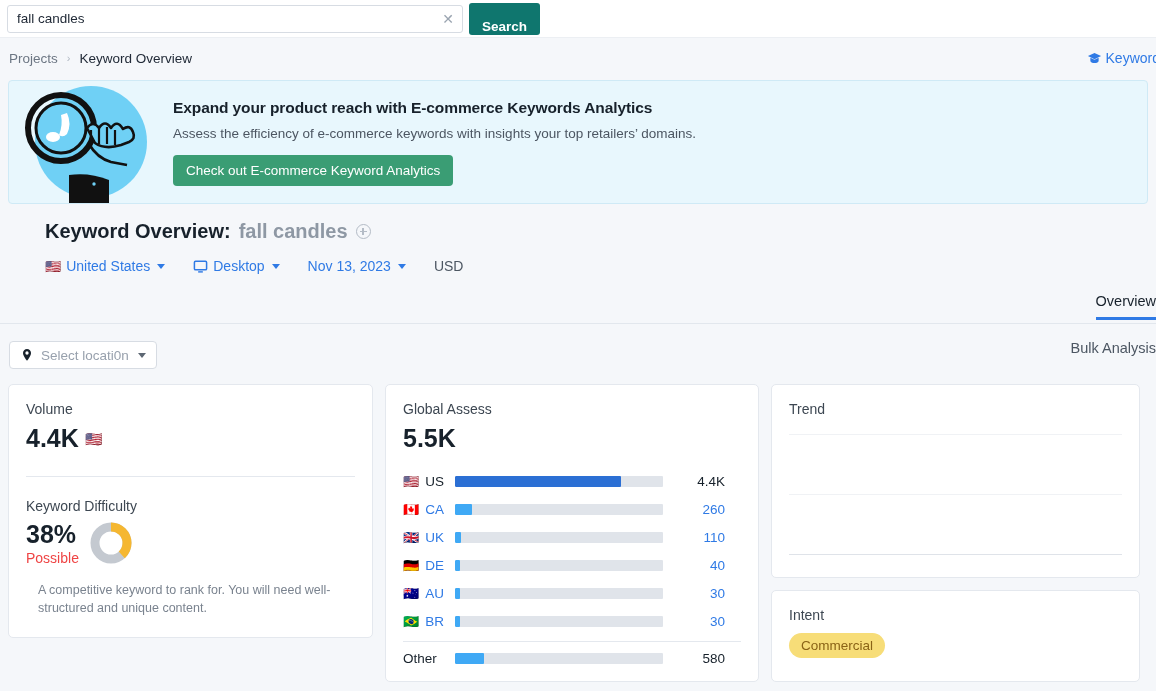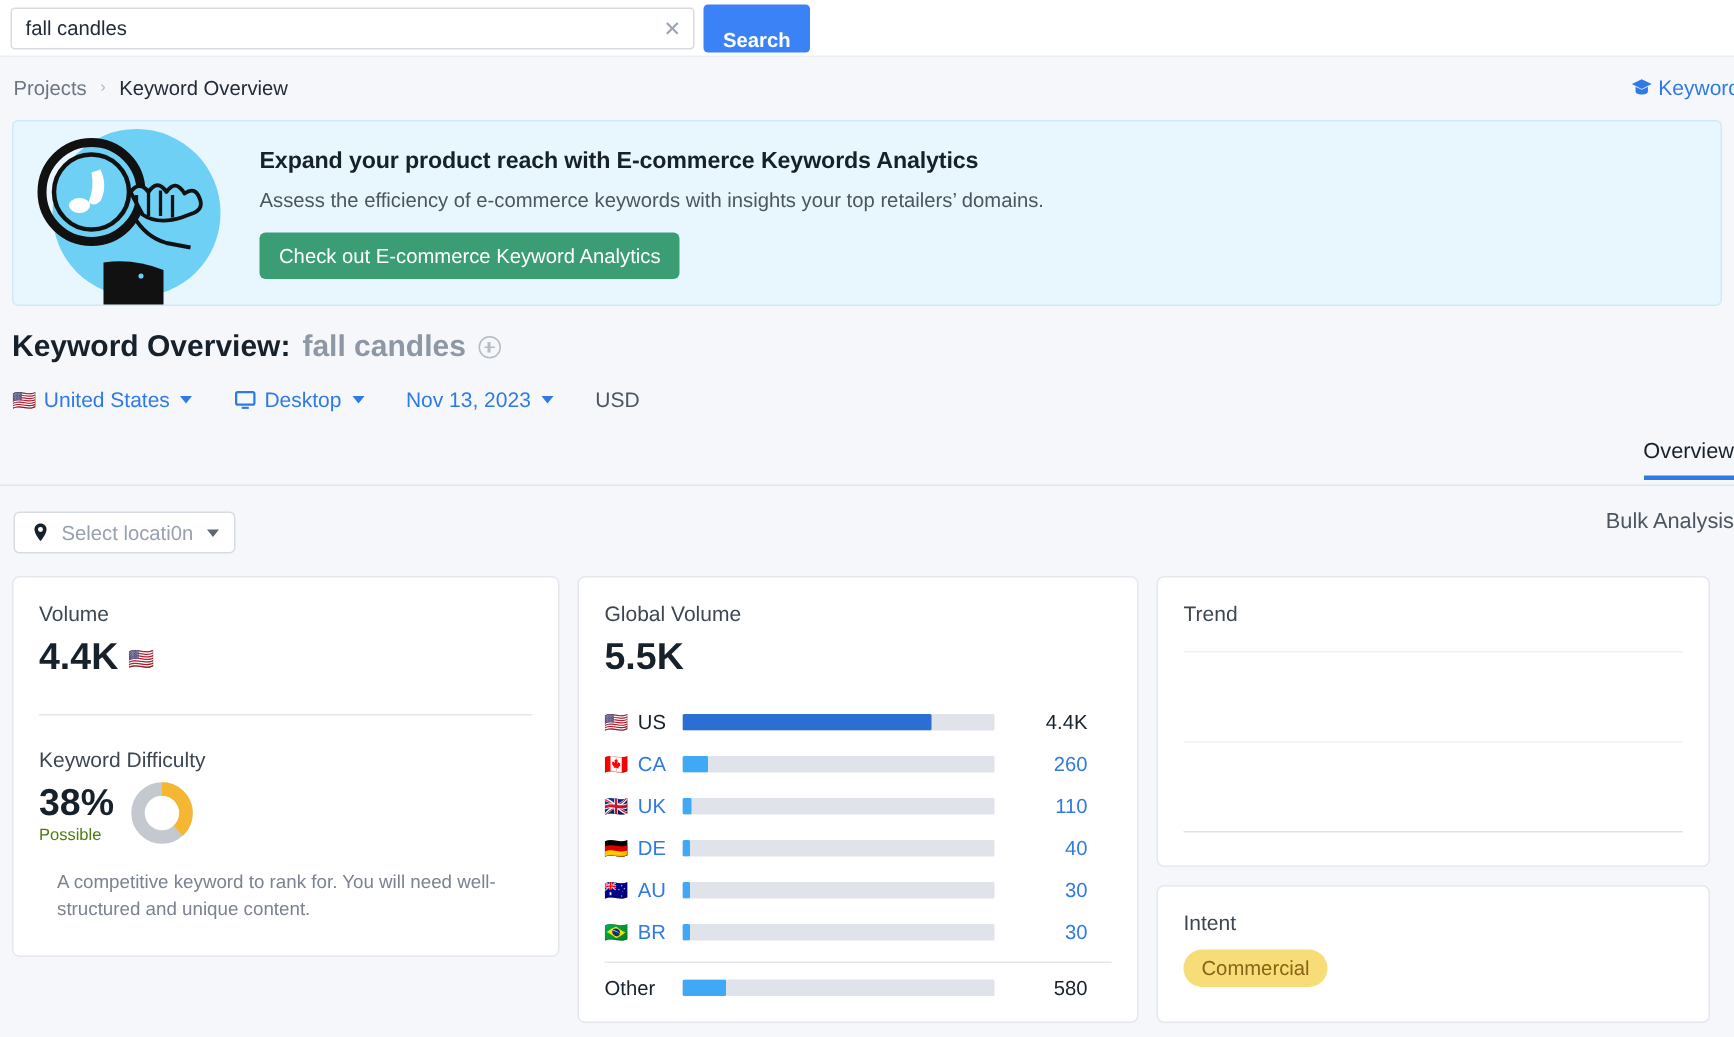--- a/index.html
+++ b/index.html
@@ -40,21 +40,21 @@
   }
   .search-clear {
     position: absolute; right: 9px; top: 50%;
     transform: translateY(-50%);
     color: #9aa4b0; font-size: 14px; line-height: 1;
     cursor: pointer; user-select: none;
   }
   .search-btn {
     margin-left: 6px;
     height: 29px;
-    background: #3b82f6;
+    background: #0f766e;
     color: #fff;
     border: none;
     border-radius: 3px;
     font-size: 13.5px;
     font-weight: bold;
     padding: 16px 13px;
     cursor: pointer;
     font-family: "Liberation Sans", sans-serif;
   }
 
@@ -112,21 +112,21 @@
     color: #fff;
     font-size: 13.5px;
     padding: 8px 13px;
     border-radius: 4px;
     border: none;
     cursor: pointer;
     font-family: "Liberation Sans", sans-serif;
   }
 
   
-  .page-head { padding: 16px 0 0 8px; }
+  .page-head { padding: 16px 0 0 8px; margin-left: 37px; }
   .page-title {
     font-size: 20px; font-weight: bold; color: #17212b;
     display: flex; align-items: baseline; gap: 8px;
   }
   .page-title .kw { color: #8e98a4; font-weight: bold; }
   .add-circle {
     width: 15px; height: 15px; border-radius: 50%;
     border: 1.5px solid #b4bcc6; position: relative;
     display: inline-block; align-self: center; cursor: pointer;
   }
@@ -207,21 +207,21 @@
   .card-label { font-size: 14px; color: #3d4752; }
   .big-num {
     font-size: 25px; font-weight: bold; color: #17212b;
     margin-top: 7px; display: flex; align-items: center; gap: 7px;
   }
   .divider { height: 1px; background: #e4e8ee; margin: 23px 0 21px 0; }
 
   .kd-row { display: flex; align-items: center; gap: 10px; margin-top: 6px; }
   .kd-left { }
   .kd-pct { font-size: 25px; font-weight: bold; color: #17212b; }
-  .kd-status { font-size: 11px; color: #4d7c0f; margin-top: 1px; }
+  .kd-status { font-size: 14px; color: #ef4444; margin-top: 1px; }
   .kd-desc { font-size: 12.5px; color: #7a838f; margin-top: 15px; line-height: 1.45; width: 305px; margin-left: 12px; }
 
   
   .gv-list { margin-top: 14px; }
   .gv-row {
     display: flex; align-items: center;
     height: 28px;
   }
   .gv-cc {
     width: 52px; display: flex; align-items: center; gap: 6px;
@@ -382,21 +382,21 @@
       <svg id="kd-donut" width="44" height="44" viewBox="0 0 44 44">
           <circle cx="22" cy="22" r="16" fill="none" stroke="#c4c9d0" stroke-width="9"></circle>
           <circle cx="22" cy="22" r="16" fill="none" stroke="#f5b731" stroke-width="9" stroke-dasharray="38.20176666765188 100.53096491487338" transform="rotate(-90 22 22)"></circle>
         </svg>
     </div>
 
     <div class="kd-desc">A competitive keyword to rank for. You will need well-structured and unique content.</div>
   </div>
 
   <div class="card col-glob">
-    <div class="card-label">Global Volume</div>
+    <div class="card-label">Global Assess</div>
     <div class="big-num">5.5K</div>
     <div class="gv-list" id="gv-list">
         <div class="gv-row">
           <div class="gv-cc current">
             <span class="flag">🇺🇸</span>
             <span>US</span>
           </div>
           <div class="gv-track" style="background: rgb(224, 228, 234);">
             <div class="gv-fill" style="width: 80%; background: rgb(43, 111, 212);"></div>
           </div>

